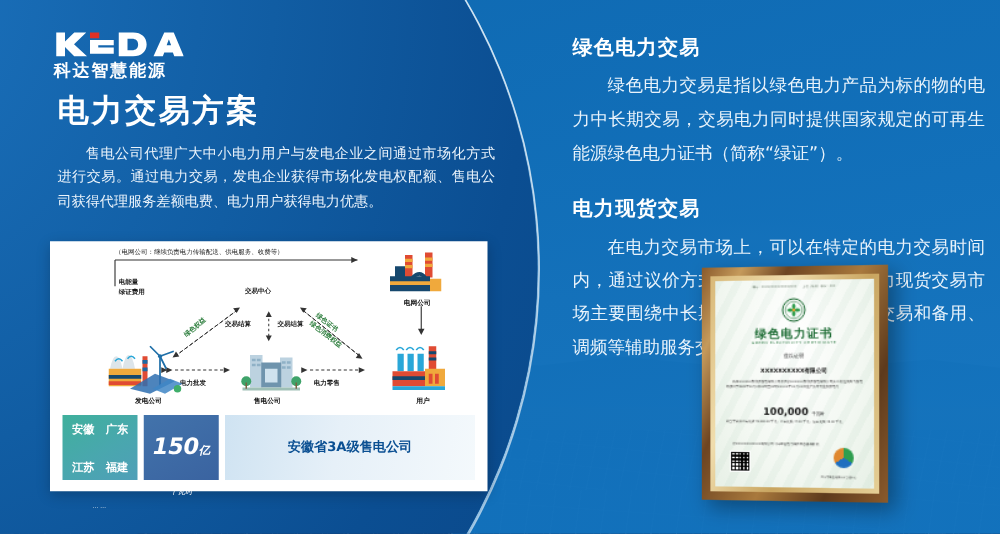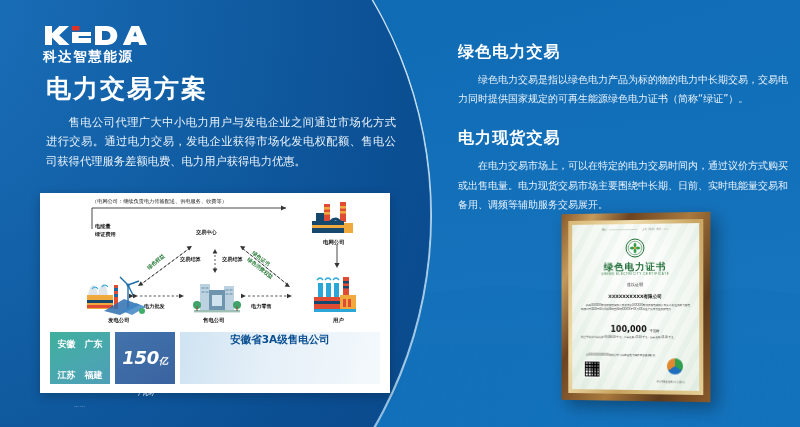--- a/index.html
+++ b/index.html
@@ -90,32 +90,32 @@
     font-family:"DejaVu Sans","Liberation Sans",sans-serif;}
   .stat-big{font-size:18px;font-weight:bold;line-height:1;letter-spacing:-.3px;
     font-family:"DejaVu Sans","Liberation Sans",sans-serif;}
   .stat-big .unit{font-size:9px;}
   .stat-small{font-size:6.2px;margin-top:2px;font-family:"DejaVu Sans","Liberation Sans",sans-serif;}
   .region-row{font-size:9px;font-weight:bold;line-height:1.24;text-align:center;
     font-family:"DejaVu Sans","Liberation Sans",sans-serif;}
   .region-dots{font-size:5px;letter-spacing:1px;opacity:.85;margin-top:1px;}
   .stat-wide{flex:1;position:relative;overflow:hidden;
     background:linear-gradient(100deg,#cfe3f2 0%,#e6f0f8 45%,#f4f9fc 100%);
-    display:flex;flex-direction:column;align-items:center;justify-content:space-between;}
+    display:flex;flex-direction:column;align-items:center;justify-content:center;}
   .watermark{position:absolute;left:3px;top:-3px;font-size:26px;font-weight:bold;color:#fff;
     opacity:.92;transform:rotate(90deg);transform-origin:left top;letter-spacing:1px;
     font-family:"DejaVu Sans","Liberation Sans",sans-serif;}
   .stat-wide-line{font-size:10.5px;font-weight:bold;color:#0a4f92;line-height:1.42;
     z-index:2;font-family:"DejaVu Sans","Liberation Sans",sans-serif;}
 
   
-  .right-col{position:absolute;left:458px;top:42px;width:330px;z-index:11;}
+  .right-col{position:absolute;left:458px;top:28px;width:330px;z-index:11;}
   .sec-title{color:#fff;font-size:16px;font-weight:bold;letter-spacing:1.1px;margin:0 0 7px 0;
     font-family:"DejaVu Sans","Liberation Sans",sans-serif;}
-  .sec-body{color:#e9f3fb;font-size:10px;line-height:1.92;text-align:justify;text-indent:2em;
+  .sec-body{color:#e9f3fb;font-size:14px;line-height:1.92;text-align:justify;text-indent:2em;
     margin:0 0 20px 0;font-family:"DejaVu Sans","Liberation Sans",sans-serif;}
 
   
   .cert-wrap{position:absolute;left:560px;top:213px;width:150px;height:188px;z-index:11;
     transform:perspective(700px) rotateY(-7deg);
     box-shadow:6px 6px 16px rgba(0,0,0,.35);}
   .cert-frame{width:100%;height:100%;box-sizing:border-box;padding:7px;
     background:linear-gradient(115deg,#8a5a2b 0%,#c59a5b 14%,#6d4421 30%,#a9793d 55%,#5d3a1c 78%,#8a5a2b 100%);}
   .cert-frame-in{width:100%;height:100%;box-sizing:border-box;padding:4px;
     background:linear-gradient(115deg,#d8b877,#f0ddad 30%,#c9a560 60%,#e5cf96);}

